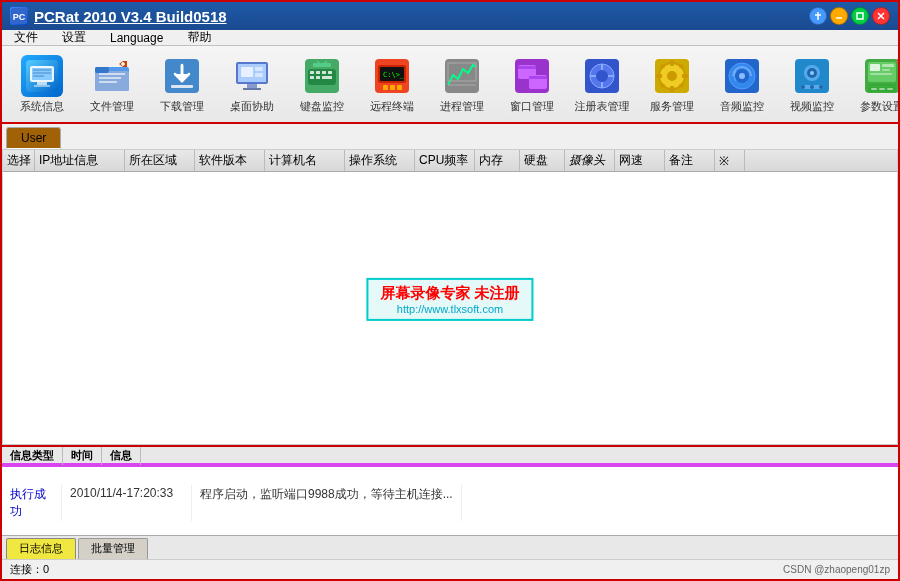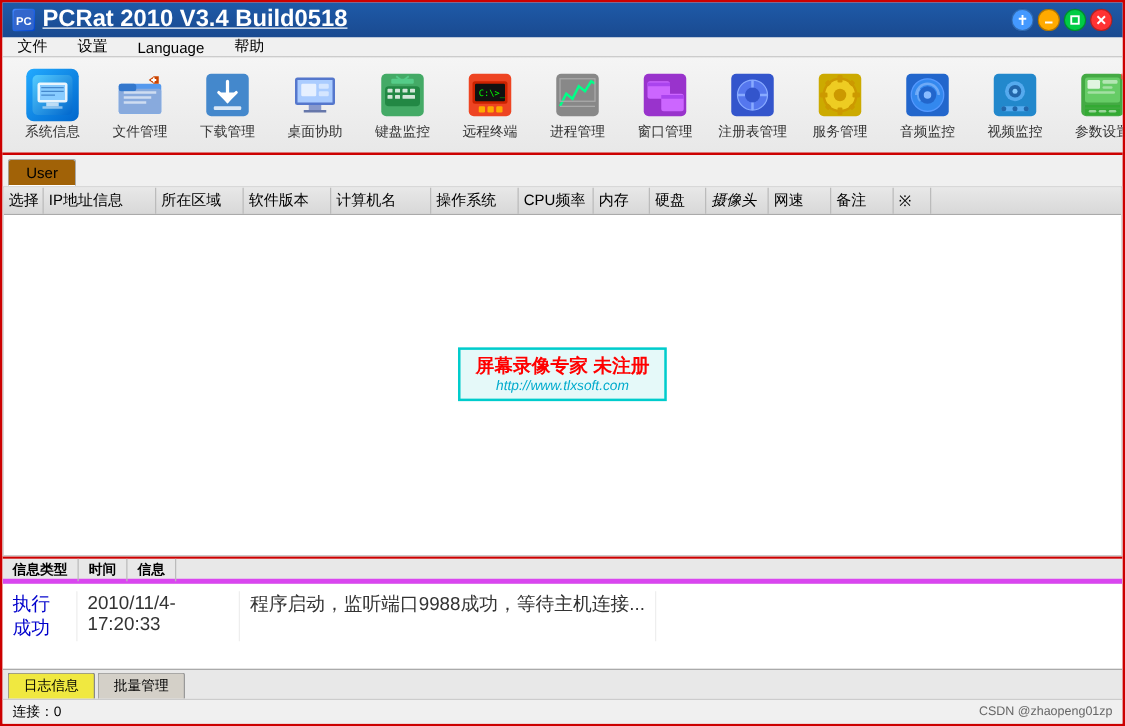--- a/index.html
+++ b/index.html
@@ -41,21 +41,21 @@
       background: linear-gradient(135deg, #4488ff, #0044cc);
       border-radius: 2px;
       display: flex;
       align-items: center;
       justify-content: center;
       color: white;
       font-size: 10px;
       font-weight: bold;
     }
     .title-text {
-      font-size: 19px;
+      font-size: 15px;
       font-weight: bold;
       color: white;
     }
     .title-buttons {
       display: flex;
       gap: 3px;
     }
     .title-btn {
       width: 18px;
       height: 18px;
@@ -211,21 +211,20 @@
       text-align: center;
     }
     .watermark-line1 {
       color: #ff0000;
       font-size: 15px;
       font-weight: bold;
     }
     .watermark-line2 {
       color: #00aacc;
       font-size: 11px;
-      font-style: italic;
     }
 
     .log-area {
       height: 90px;
       border-top: 2px solid #cc0000;
       background: white;
       overflow: hidden;
       flex-shrink: 0;
     }
     .log-header {
@@ -236,22 +235,22 @@
       align-items: center;
     }
     .log-header-cell {
       padding: 2px 8px;
       border-right: 1px solid #bbb;
       font-size: 11px;
       font-weight: bold;
     }
     .log-row {
       display: flex;
-      padding: 6px 0;
-      font-size: 15px;
+      padding: 18px 0;
+      font-size: 12px;
     }
     .log-cell {
       padding: 1px 8px;
       border-right: 1px solid #eee;
     }
     .log-type { width: 60px; color: #0000cc; }
     .log-time { width: 130px; color: #333; }
     .log-msg { color: #333; }
 
     .bottom-tabs {

